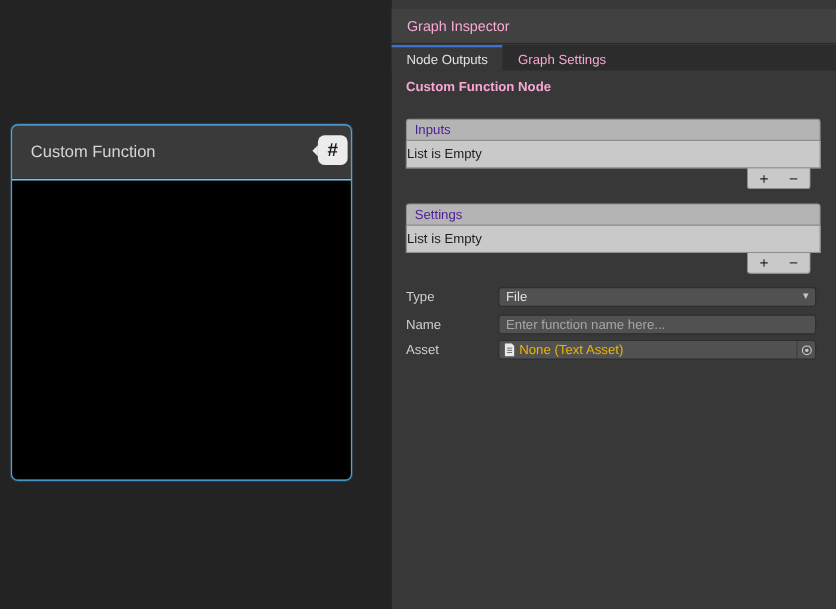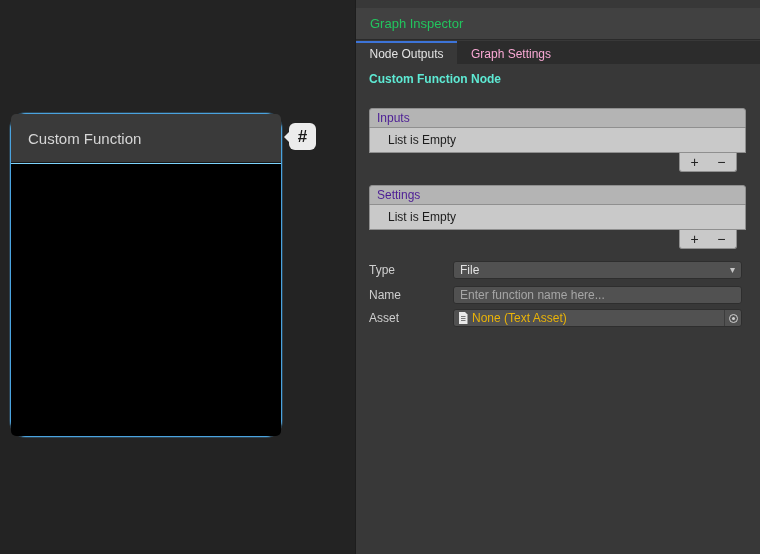--- a/index.html
+++ b/index.html
@@ -6,22 +6,22 @@
   html,body { background:#1b1b1b; }
   .screen {
     position:relative; width:760px; height:554px; overflow:hidden;
     background:#232323;
     font-family:"Liberation Sans","DejaVu Sans",sans-serif;
     -webkit-font-smoothing:antialiased;
   }
 
   
   .node {
-    position:absolute; left:10px; top:113px; width:272px; height:324px;
-    background:#7dd3fc; border:1px solid #4aa3df; border-radius:16px;
+    position:absolute; left:10px; top:113px; width:310px; height:324px;
+    background:#7dd3fc; border:1px solid #4aa3df; border-radius:6px;
     box-shadow:0 0 0 1px rgba(74,163,223,.25);
   }
   .node-titlebar {
     height:49px; background:#3a3a3a; border-bottom:1px solid #161616;
     border-radius:5px 5px 0 0; display:flex; align-items:center; padding:0 17px;
   }
   .node-title { color:#d6d6d6; font-size:15px; }
   .node-body {
     position:absolute; left:0; right:0; top:50px; bottom:0;
     background:#000; border-radius:0 0 5px 5px;
@@ -41,48 +41,48 @@
   
   .inspector {
     position:absolute; left:355px; top:0; width:405px; height:554px;
     background:#383838; border-left:1px solid #1d1d1d;
   }
   .insp-header {
     position:absolute; left:0; right:0; top:8px; height:32px;
     background:#414141; border-bottom:1px solid #2a2a2a;
     display:flex; align-items:center; padding:0 14px;
   }
-  .insp-title { color:#22c55e; font-size:13px; }
+  .insp-title { color:#f9a8d4; font-size:13px; }
 
   .tabs { position:absolute; left:0; right:0; top:41px; height:23px; display:flex; }
   .tab-active {
     width:101px; background:#383838; border-top:2px solid #3d74d8;
     color:#e3e3e3; font-size:12px;
     display:flex; align-items:center; justify-content:center; cursor:default;
   }
   .tab-rest { flex:1; background:#2c2c2c; border-top:2px solid #2c2c2c; display:flex; }
   .tab-inactive {
     padding:0 14px; color:#f9a8d4; font-size:12px; height:100%;
     display:flex; align-items:center; cursor:default;
   }
 
-  .section-title { position:absolute; left:13px; top:72px; color:#5eead4; font-size:12px; font-weight:bold; }
+  .section-title { position:absolute; left:13px; top:72px; color:#f9a8d4; font-size:12px; font-weight:bold; }
 
   
   .relist { position:absolute; left:13px; right:14px; }
   .relist.inputs  { top:108px; }
   .relist.outputs { top:185px; }
   .relist-header {
     height:20px; background:#b4b4b4; border:1px solid #8f8f8f;
     border-radius:3px 3px 0 0; display:flex; align-items:center;
     padding:0 7px; color:#4c1d95; font-size:12px;
   }
   .relist-row {
     height:25px; background:#c9c9c9; border:1px solid #8f8f8f; border-top:none;
-    display:flex; align-items:center; padding:0 18px; color:#1c1c1c; font-size:12px;
+    display:flex; align-items:center; padding:0 0; color:#1c1c1c; font-size:12px;
   }
   .relist-footer {
     height:19px; width:58px; margin-left:auto; margin-right:9px;
     background:#c9c9c9; border:1px solid #8f8f8f; border-top:none;
     border-radius:0 0 3px 3px;
     display:flex; align-items:center; justify-content:space-evenly;
   }
   .mini-btn {
     border:none; background:none; color:#222; font-size:14px; line-height:1;
     width:24px; height:100%; font-family:inherit; cursor:default; padding:0;

